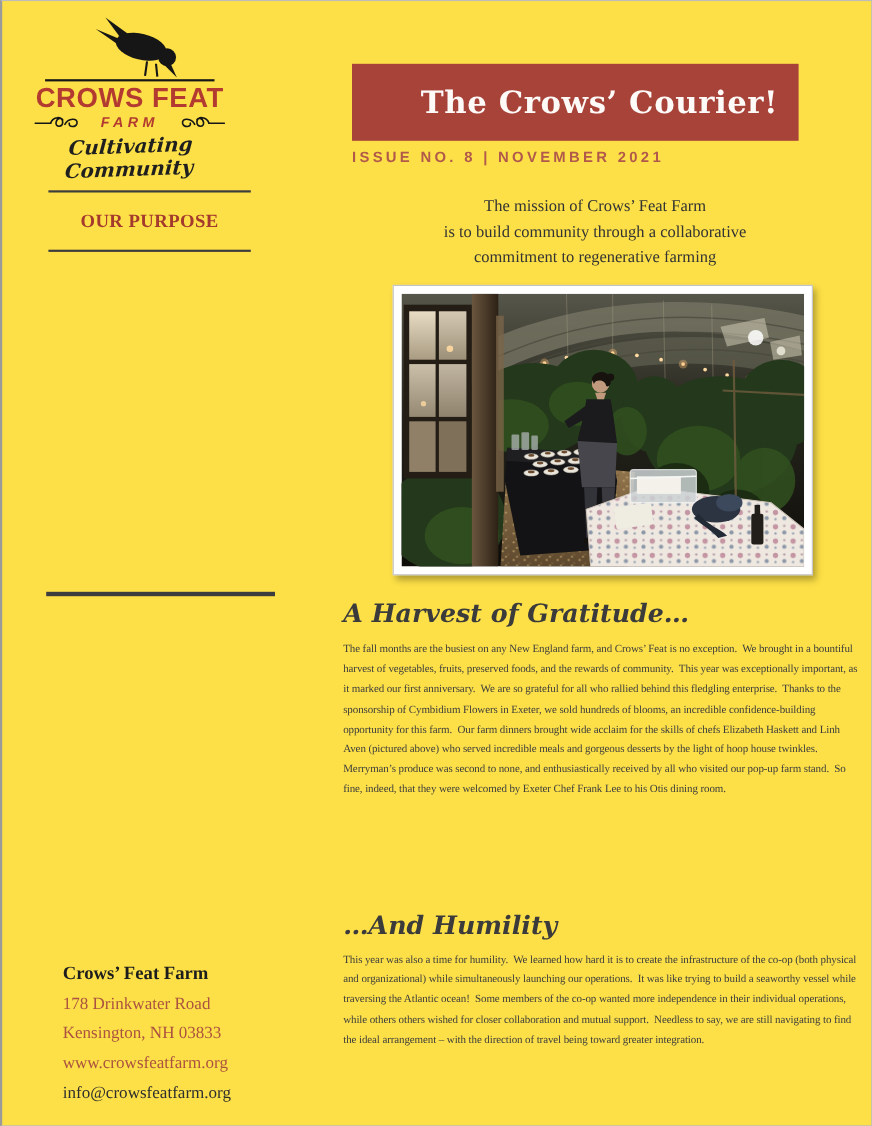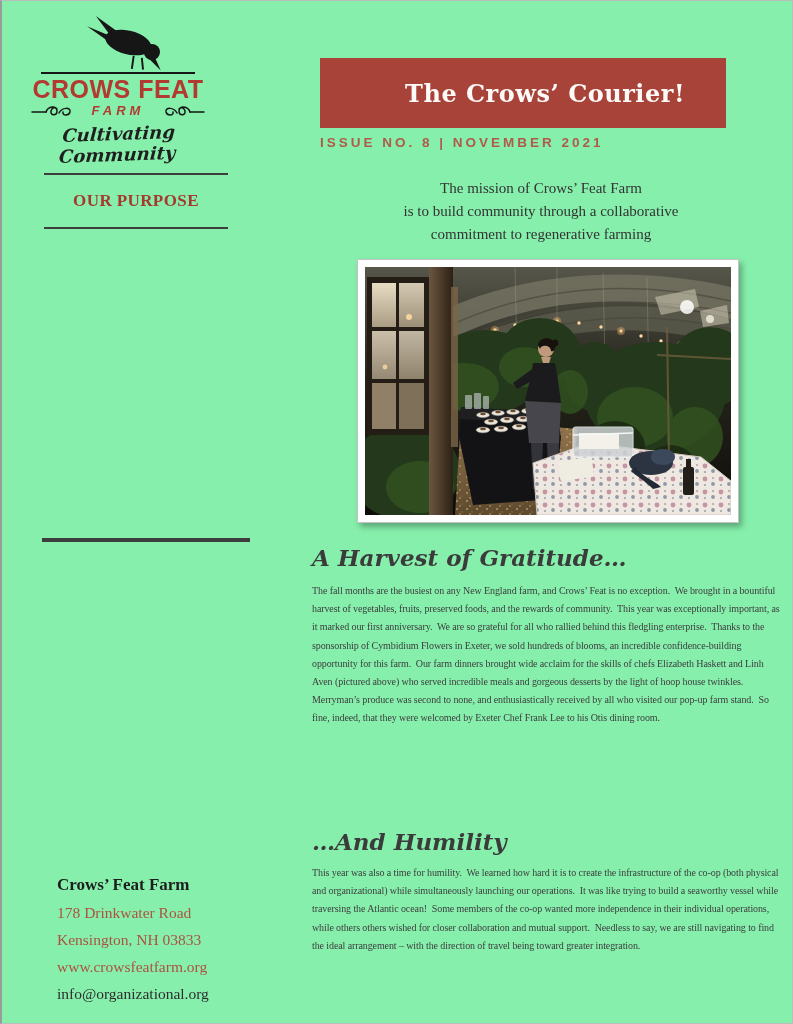--- a/index.html
+++ b/index.html
@@ -1,18 +1,18 @@
 <!DOCTYPE html>
 <html><head>
 <meta charset="utf-8">
 <style>
   html,body{margin:0;padding:0;background:#e9e9e9;}
   .page{
     position:relative; width:793px; height:1024px; margin:0 auto;
-    background:#86efac; overflow:hidden; box-sizing:border-box;
+    background:#fde047; overflow:hidden; box-sizing:border-box;
     border:1px solid #bdbdbd; border-left:2px solid #9b9b9b;
     font-family:"Liberation Serif", serif; color:#3d3d3d;
   }
   
   .logo{position:absolute; left:28px; top:12px; width:176px; text-align:center;}
   .crow-wrap{transform:translateX(14px); line-height:0;}
   .logo-rule{height:2px; background:#161616; width:154px; margin:0 auto;}
   .logo-name{font-family:"Liberation Sans", sans-serif; font-weight:bold;
     font-size:25px; letter-spacing:.5px; color:#b23a30; line-height:28px; margin-top:1px;}
   .farm-row{display:flex; justify-content:center; gap:17px; height:18px;font-style:italic;}
@@ -25,21 +25,21 @@
   .side-label{font-weight:bold; font-size:17px; letter-spacing:.4px; color:#a43a2e; margin:16px 0;}
   #purpose{left:42px; top:172px; width:184px;}
   #growing{left:40px; top:537px; width:208px;}
   .contact{position:absolute; left:55px; top:870px; width:225px; font-size:15.5px; line-height:27px;}
   .contact .c-name{font-weight:bold; font-size:17px; color:#1d1d1d; line-height:28px;}
   .contact .c-red{color:#ac5240;}
   .contact .c-dark{color:#2e2e2e;}
   
   .banner{position:absolute; left:318px; top:57px; width:406px; height:70px;
     background:#a8433a; display:flex; align-items:center; justify-content:center;}
-  .banner-title{font-family:"DejaVu Serif", serif; font-weight:bold; font-size:24px;
+  .banner-title{font-family:"DejaVu Serif", serif; font-weight:bold; font-size:28px;
     color:#fdfaf8; letter-spacing:.5px;margin-left:44px;}
   .issue-line{position:absolute; left:318px; top:134px; width:406px; text-align:left;
     font-family:"Liberation Sans", sans-serif; font-size:13.5px; font-weight:bold;
     letter-spacing:3px; color:#b1594b;}
   .mission{position:absolute; left:310px; top:176px; width:458px; text-align:center;
     font-size:15px; line-height:23px; color:#333333;}
   
   .photo-frame{position:absolute; left:355px; top:258px; width:382px; height:264px;
     background:#ffffff; border:1px solid #c4c4c4; box-sizing:border-box; padding:7px;
     box-shadow:3px 4px 6px rgba(0,0,0,.30);}
@@ -108,21 +108,21 @@
   <div class="side-block" id="growing">
     <div class="side-rule"></div>
     <div class="side-rule"></div>
   </div>
 
   <div class="contact">
     <div class="c-name">Crows’ Feat Farm</div>
     <div class="c-red">178 Drinkwater Road</div>
     <div class="c-red">Kensington, NH 03833</div>
     <div class="c-red">www.crowsfeatfarm.org</div>
-    <div class="c-dark">info@organizational.org</div>
+    <div class="c-dark">info@crowsfeatfarm.org</div>
   </div>
 
   <div class="banner">
     <span class="banner-title">The Crows’ Courier!</span>
   </div>
   <div class="issue-line">ISSUE NO. 8 | NOVEMBER 2021</div>
 
   <div class="mission">
     <div>The mission of Crows’ Feat Farm</div>
     <div>is to build community through a collaborative</div>

